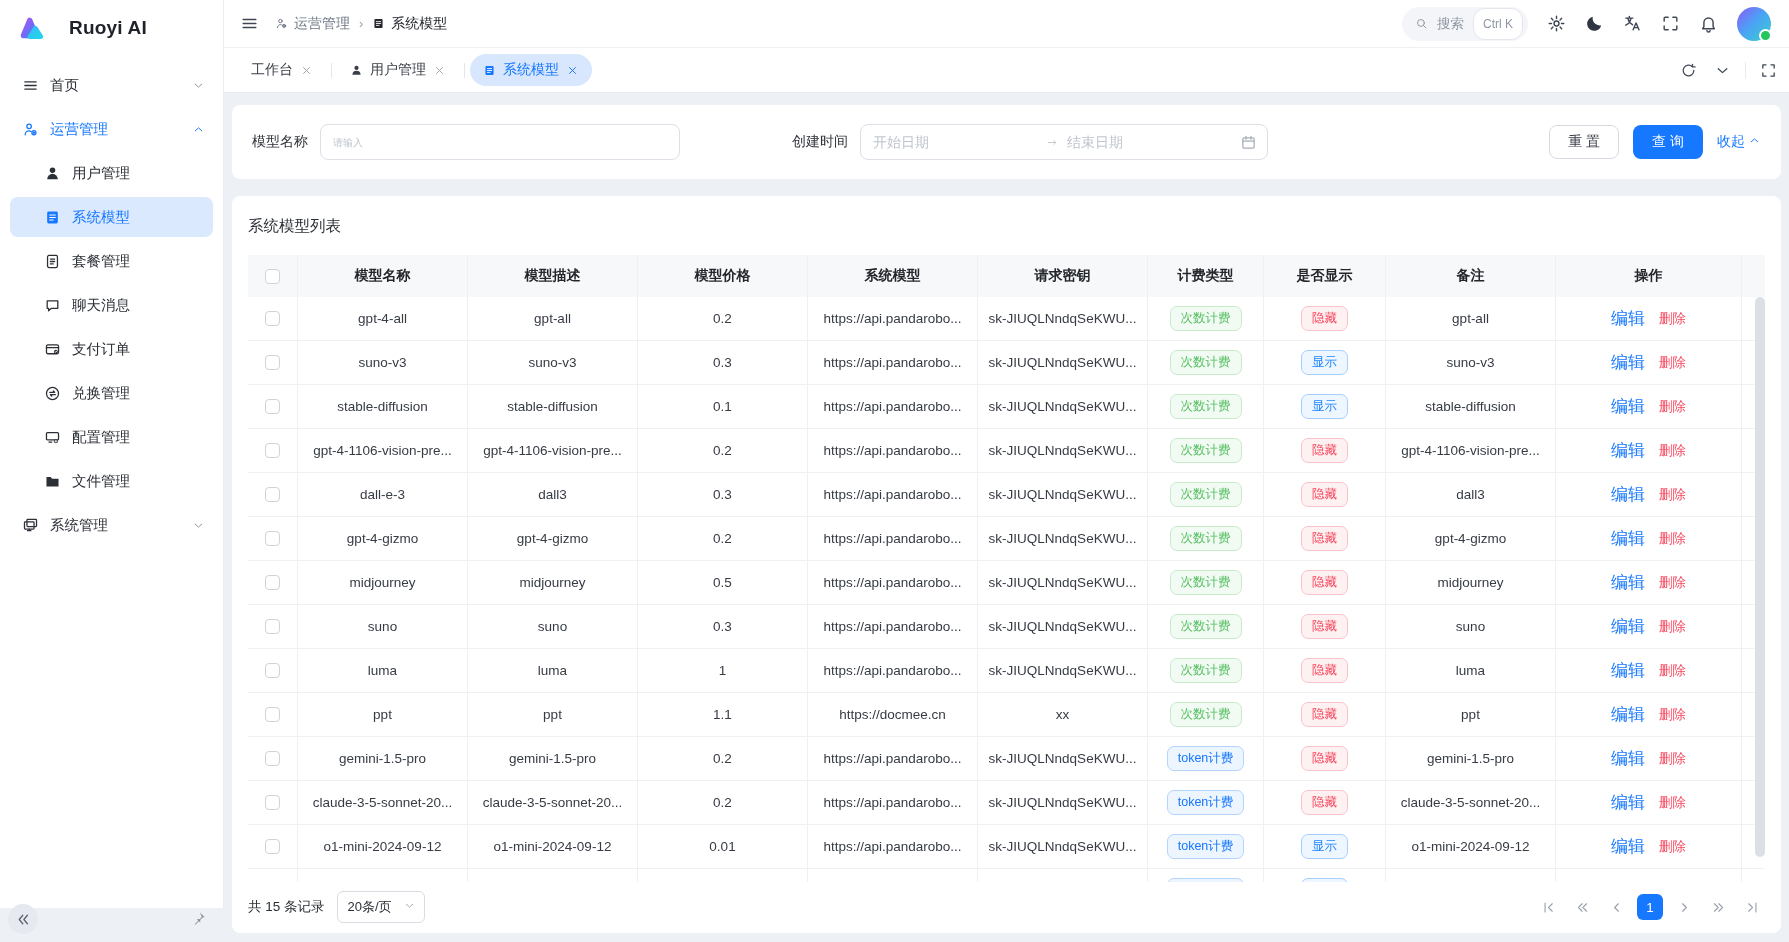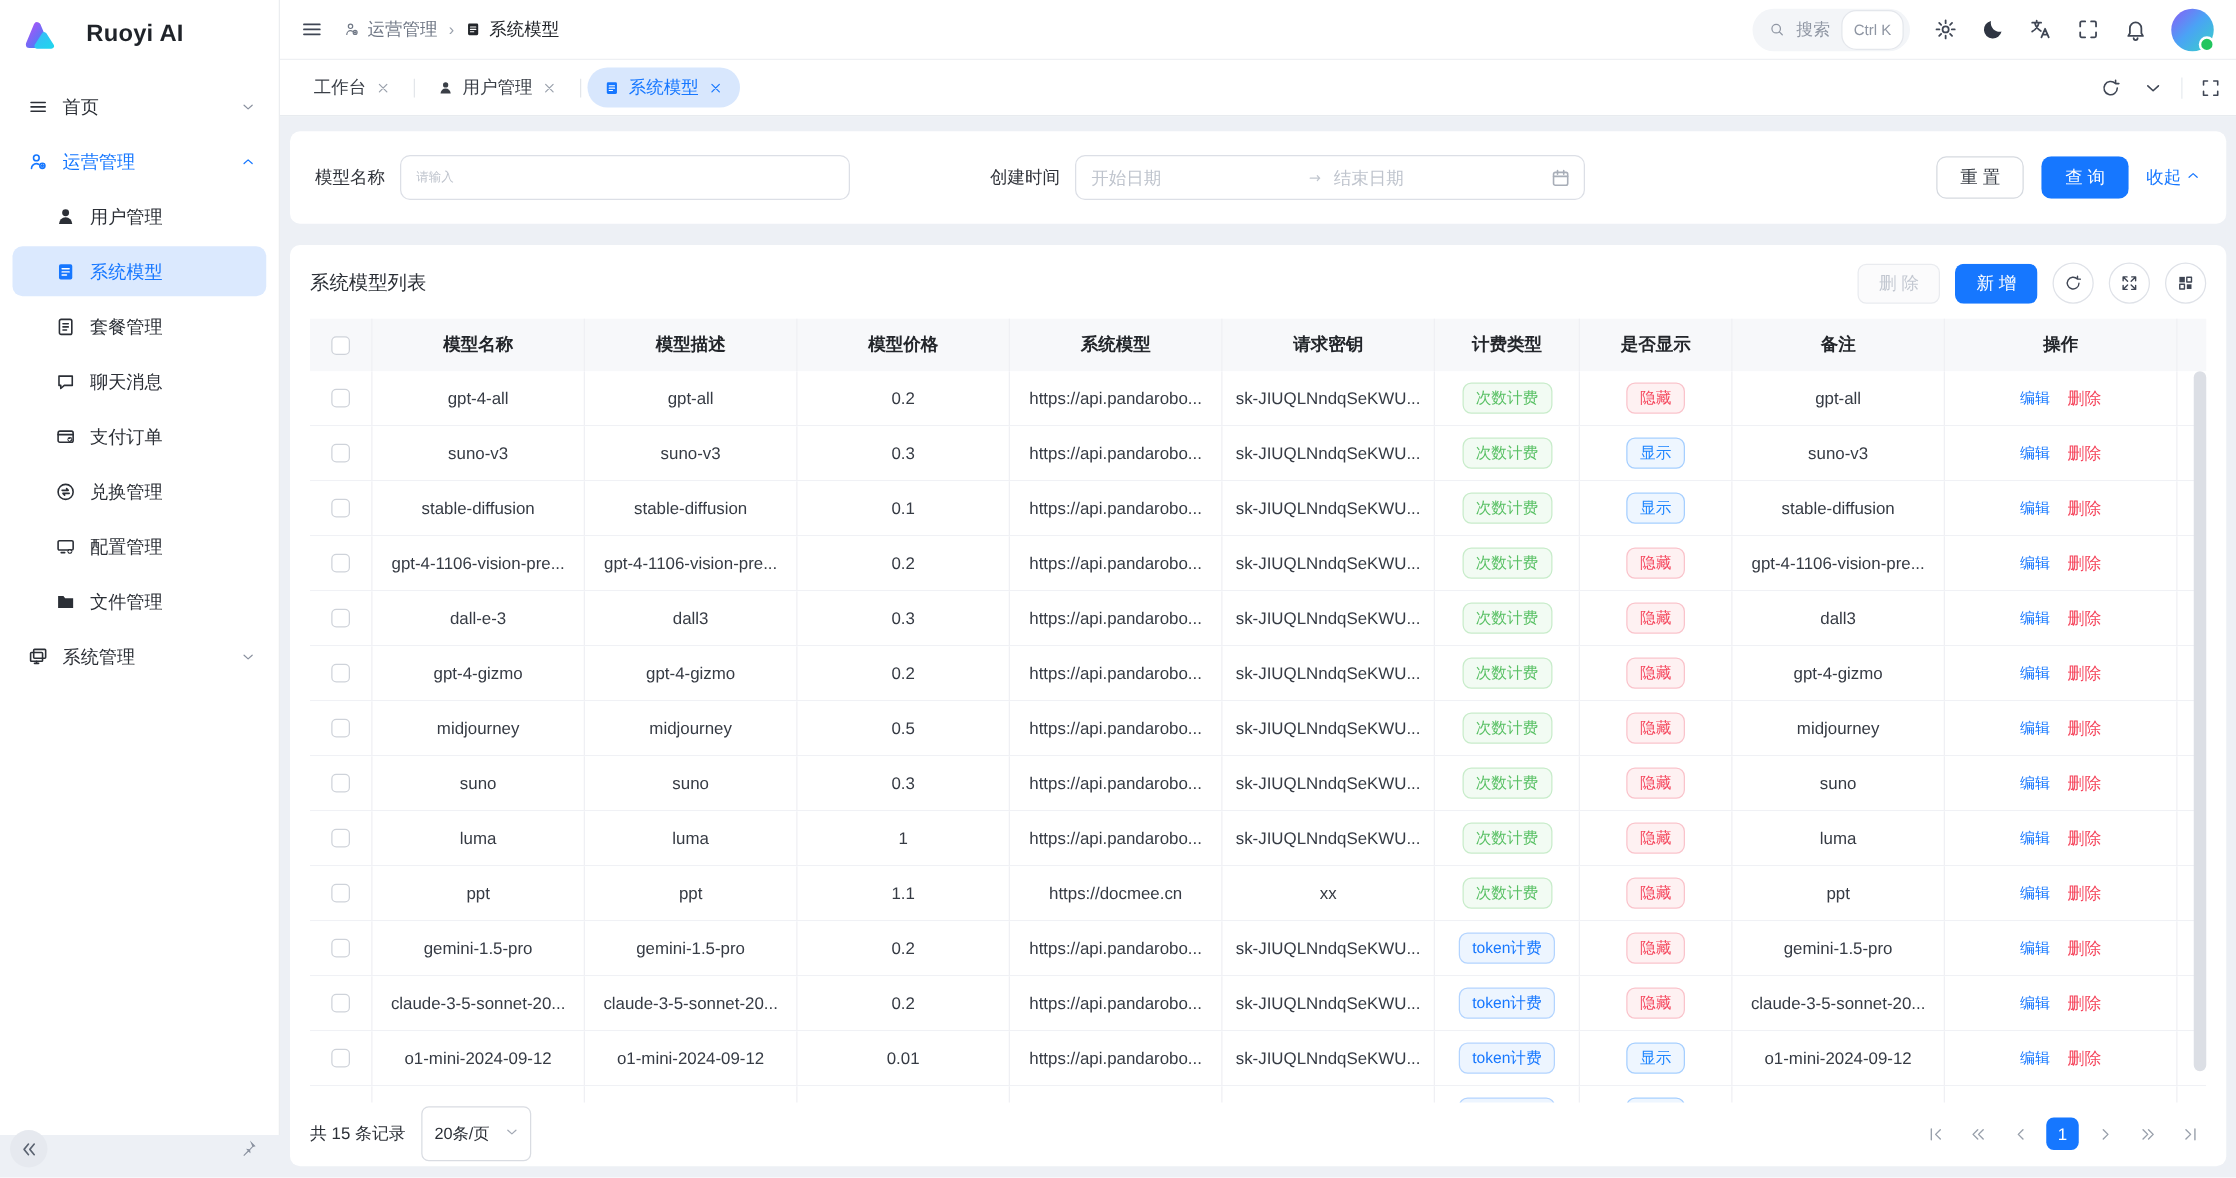--- a/index.html
+++ b/index.html
@@ -90,28 +90,28 @@
   .thead .cell { font-weight: 700; font-size: 14px; color: #23262b; }
   .cell { height: 100%; display: flex; align-items: center; justify-content: center; border-right: 1px solid #eff0f4; font-size: 13.5px; color: #363b44; padding: 0 8px; flex: none; overflow: hidden; white-space: nowrap; }
   .tbody { height: 585px; overflow: hidden; }
   .trow { display: flex; height: 44px; border-bottom: 1px solid #f0f1f5; background: #fff; }
   .checkbox { width: 15px; height: 15px; border: 1.5px solid #cfd3da; border-radius: 4px; background: #fff; cursor: pointer; flex: none; }
   .badge { font-size: 12.5px; padding: 5px 10px; border-radius: 7px; line-height: 1; }
   .badge-count { color: #58c064; background: #f2fbf3; border: 1px solid #c8ecca; }
   .badge-token { color: #1677ff; background: #edf5ff; border: 1px solid #b3d4ff; }
   .badge-hide  { color: #f5455c; background: #fef1f2; border: 1px solid #fac3cb; }
   .badge-show  { color: #1c84ff; background: #eef6ff; border: 1px solid #a6cfff; }
-  .link-edit { color: #1677ff; font-size: 12px; cursor: pointer; }
+  .link-edit { color: #1677ff; font-size: 17px; cursor: pointer; }
   .link-del  { color: #f5455c; font-size: 13.5px; cursor: pointer; margin-left: 14px; }
   .scroll-track { position: absolute; right: 0; top: 42px; width: 10px; height: 585px; }
   .scroll-thumb { width: 10px; height: 560px; background: #dcdfe5; border-radius: 5px; cursor: pointer; }
 
   .tfoot { display: flex; align-items: center; margin-top: 9px; height: 32px; }
   .total { font-size: 13.5px; color: #2b2f36; white-space: nowrap; }
-  .pagesize { margin-left: 12px; width: 88px; height: 44px; border: 1px solid #d9dce2; border-radius: 6px; display: flex; align-items: center; justify-content: space-between; padding: 0 8px 0 10px; font-size: 13px; color: #2b2f36; cursor: pointer; background: #fff; }
+  .pagesize { margin-left: 12px; width: 88px; height: 32px; border: 1px solid #d9dce2; border-radius: 6px; display: flex; align-items: center; justify-content: space-between; padding: 0 8px 0 10px; font-size: 13px; color: #2b2f36; cursor: pointer; background: #fff; }
   .pagesize .ic { color: #a3a9b4; }
   .pager { margin-left: auto; display: flex; align-items: center; gap: 8px; color: #99a0ab; }
   .pg { width: 26px; height: 26px; display: flex; align-items: center; justify-content: center; cursor: pointer; font-size: 13.5px; }
   .pg .ic { width: 15px; height: 15px; }
   .pg.current { background: #1677ff; color: #fff; border-radius: 6px; }
 
   .fab { position: absolute; left: 8px; top: 904px; width: 30px; height: 30px; border-radius: 50%; background: #e6e9ef; color: #5a6270; display: flex; align-items: center; justify-content: center; cursor: pointer; }
   .pin-btn { position: absolute; left: 190px; top: 910px; color: #8a919f; cursor: pointer; display: flex; }
 </style>
 </head>
@@ -396,42 +396,20 @@
             <span id="collapse-chev"><svg class="ic ic-sm" viewBox="0 0 24 24" fill="none" stroke="currentColor" stroke-width="1.8" stroke-linecap="round" stroke-linejoin="round">
                   <path d="M6 14.5L12 9l6 5.5"></path>
                 </svg></span>
           </span>
         </div>
       </div>
 
       <div class="table-card">
         <div class="toolbar">
           <span class="panel-title">系统模型列表</span>
-          <div class="toolbar-right">
-            <button class="btn btn-sm btn-disabled">删 除</button>
-            <button class="btn btn-sm btn-primary">新 增</button>
-            <span class="circle-btn" id="tool-refresh">
-                <svg class="ic " viewBox="0 0 24 24" fill="none" stroke="currentColor" stroke-width="1.8" stroke-linecap="round" stroke-linejoin="round">
-                  <path d="M19.5 12a7.5 7.5 0 1 1-2.1-5.2M17.6 3.2v3.7h3.7"></path>
-                </svg>
-              </span>
-            <span class="circle-btn" id="tool-expand">
-                <svg class="ic " viewBox="0 0 24 24" fill="none" stroke="currentColor" stroke-width="1.8" stroke-linecap="round" stroke-linejoin="round">
-                  <path d="M4 9V4h5M20 9V4h-5M4 15v5h5M20 15v5h-5M9.7 9.7L4.8 4.8M14.3 9.7l4.9-4.9M9.7 14.3l-4.9 4.9M14.3 14.3l4.9 4.9"></path>
-                </svg>
-              </span>
-            <span class="circle-btn" id="tool-cols">
-                <svg class="ic " viewBox="0 0 24 24" fill="none" stroke="currentColor" stroke-width="1.8" stroke-linecap="round" stroke-linejoin="round">
-                  <rect x="4" y="4" width="7" height="7" fill="currentColor" stroke="none"></rect>
-                  <rect x="13.5" y="4.5" width="6" height="6"></rect>
-                  <rect x="4.5" y="13.5" width="6" height="6"></rect>
-                  <rect x="13.5" y="13.5" width="6" height="6" fill="currentColor" stroke="none"></rect>
-                </svg>
-              </span>
-          </div>
         </div>
 
         <div class="table-wrap">
           <div class="thead" id="thead">
               <div class="cell" style="width:50px">
                 <span class="checkbox"></span>
               </div>
               <div class="cell" style="width:170px">模型名称</div>
               <div class="cell" style="width:170px">模型描述</div>
               <div class="cell" style="width:170px">模型价格</div>

